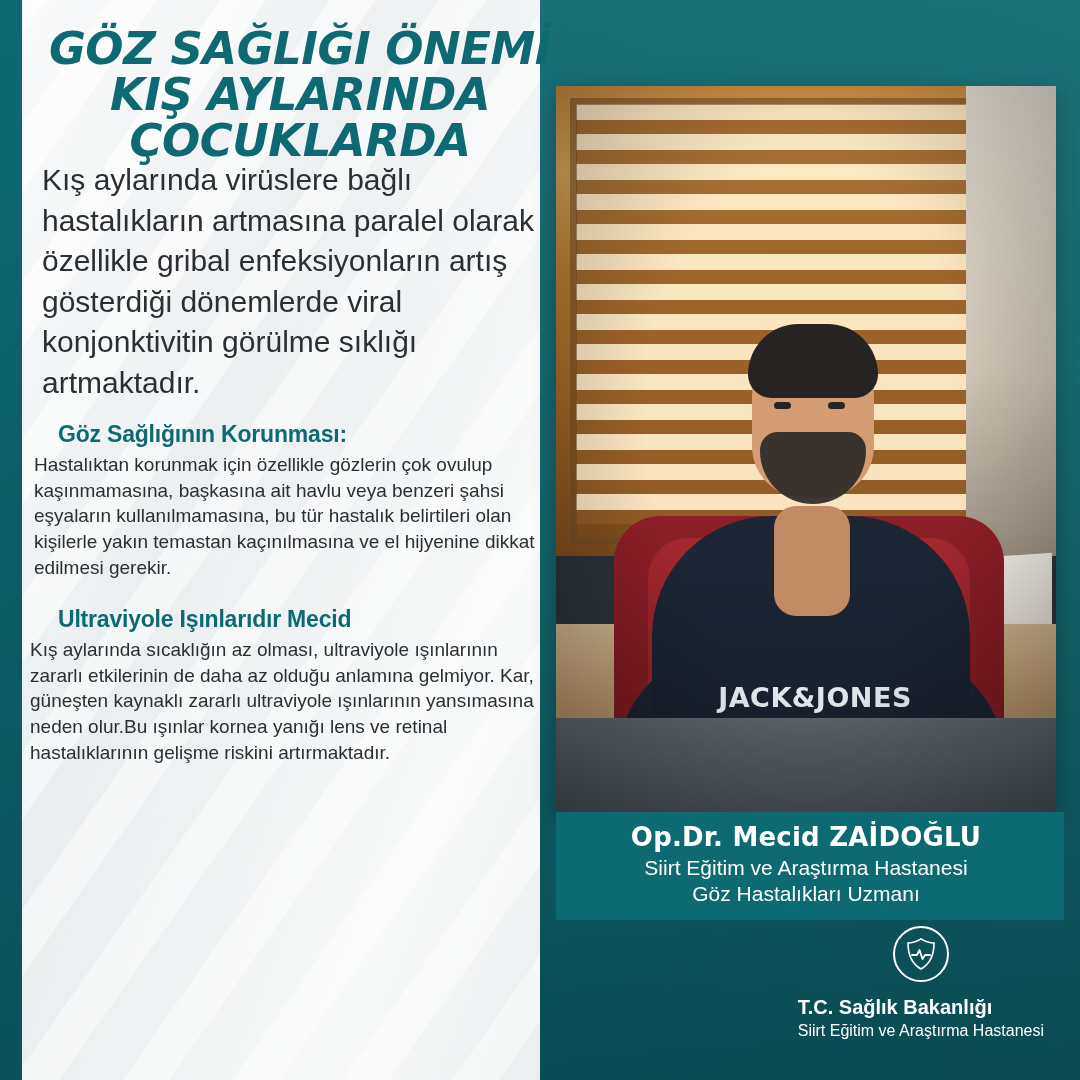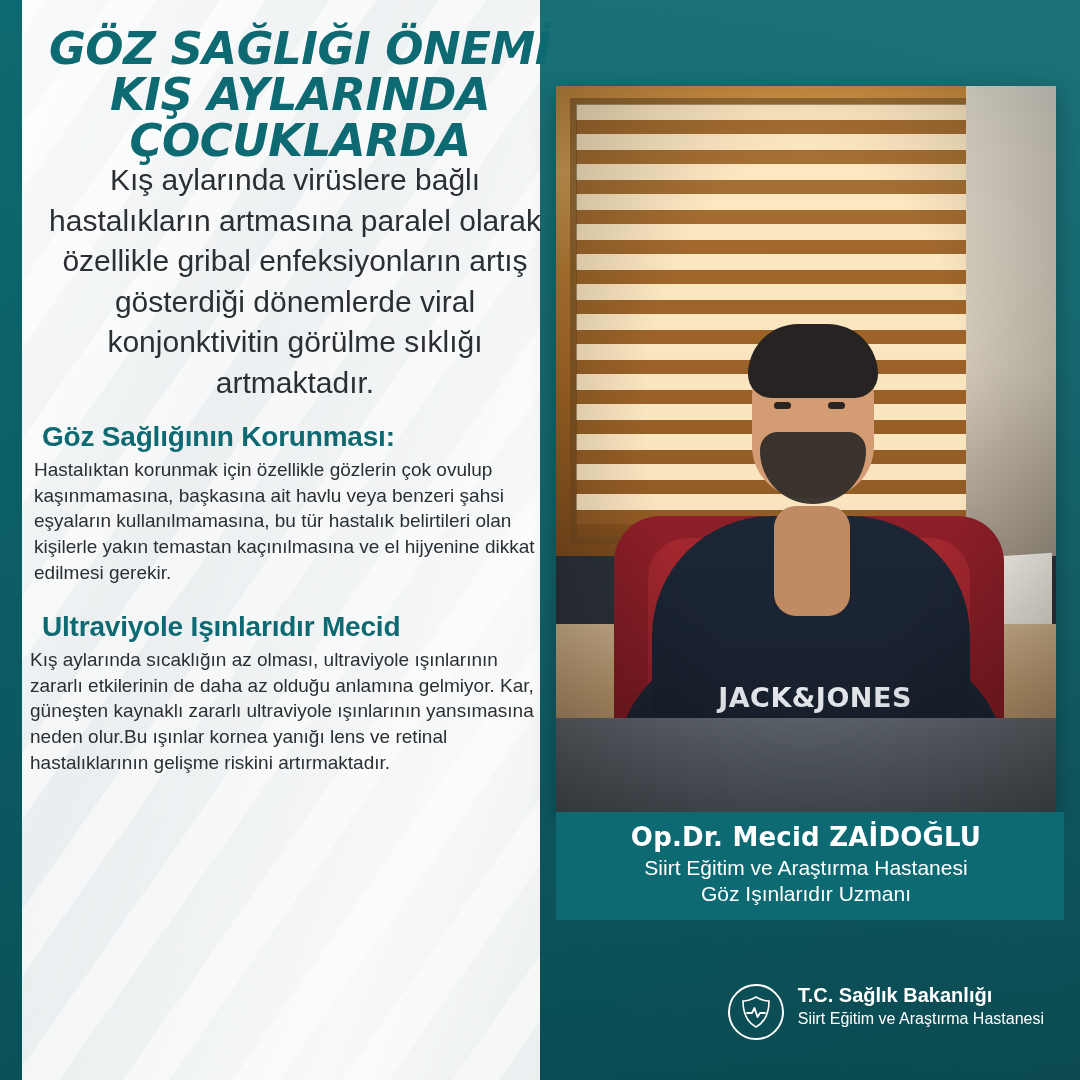--- a/index.html
+++ b/index.html
@@ -83,27 +83,26 @@
   }
   .para{
     color:#2b2f33;
     font-size:19px;
     line-height:1.35;
     margin:0 0 10px 0;
   }
   .para.intro{
     padding-left:14px;
     font-size:30px;
-    text-align:center;
   }
   .subhead{
     color:#0e6a72;
     font-weight:bold;
-    font-size:28px;
-    margin:18px 0 4px 14px;
+    font-size:23px;
+    margin:18px 0 4px 30px;
     letter-spacing:-0.2px;
   }
   .subhead.second{margin-top:26px;}
   .para.block2{padding-left:6px;}
   .para.block3{padding-left:2px;}
 
   
   .photo-frame{
     position:absolute;
     left:556px;top:86px;
@@ -227,23 +226,24 @@
     font-size:26px;font-weight:bold;letter-spacing:.2px;
     font-family:"DejaVu Sans", sans-serif;
   }
   .nameplate .dr-hospital{font-size:21px;margin-top:4px;}
   .nameplate .dr-dept{font-size:21px;margin-top:2px;}
 
   
   .logo-block{
     position:absolute;
     right:36px;bottom:40px;
-    display:flex;align-items:flex-start;gap:14px;
+    display:flex;align-items:center;gap:14px;
     z-index:7;
     color:#ffffff;
+    flex-direction:column;
   }
   .logo-mark{
     width:52px;height:52px;border-radius:50%;
     border:2px solid #ffffff;
     display:flex;align-items:center;justify-content:center;
     flex:0 0 auto;
   }
   .logo-mark svg{display:block;}
   .logo-text .l1{font-size:20px;font-weight:bold;line-height:1.15;}
   .logo-text .l2{font-size:16px;line-height:1.2;margin-top:2px;}
@@ -302,21 +302,21 @@
       <div class="ph-hands"></div>
       <div class="ph-watch"></div>
       <div class="ph-desk-front"></div>
       <div class="photo-vignette"></div>
     </div>
   </div>
 
   <div class="nameplate">
     <div class="dr-name">Op.Dr. Mecid  ZAİDOĞLU</div>
     <div class="dr-hospital">Siirt Eğitim ve Araştırma Hastanesi</div>
-    <div class="dr-dept">Göz Işınlarıdır Uzmanı</div>
+    <div class="dr-dept">Göz Hastalıkları Uzmanı</div>
   </div>
 
   <div class="logo-block">
     <div class="logo-mark">
       <svg width="36" height="36" viewBox="0 0 36 36" aria-hidden="true">
         <path d="M18 3 C11 7, 7 7, 5 7 C5 19, 9 28, 18 33 C27 28, 31 19, 31 7 C29 7, 25 7, 18 3 Z" fill="none" stroke="#ffffff" stroke-width="1.6"></path>
         <path d="M9 19 h5 l2.5 -5 l3 9 l2.5 -4 h5" fill="none" stroke="#ffffff" stroke-width="1.8" stroke-linejoin="round" stroke-linecap="round"></path>
       </svg>
     </div>
     <div class="logo-text">

